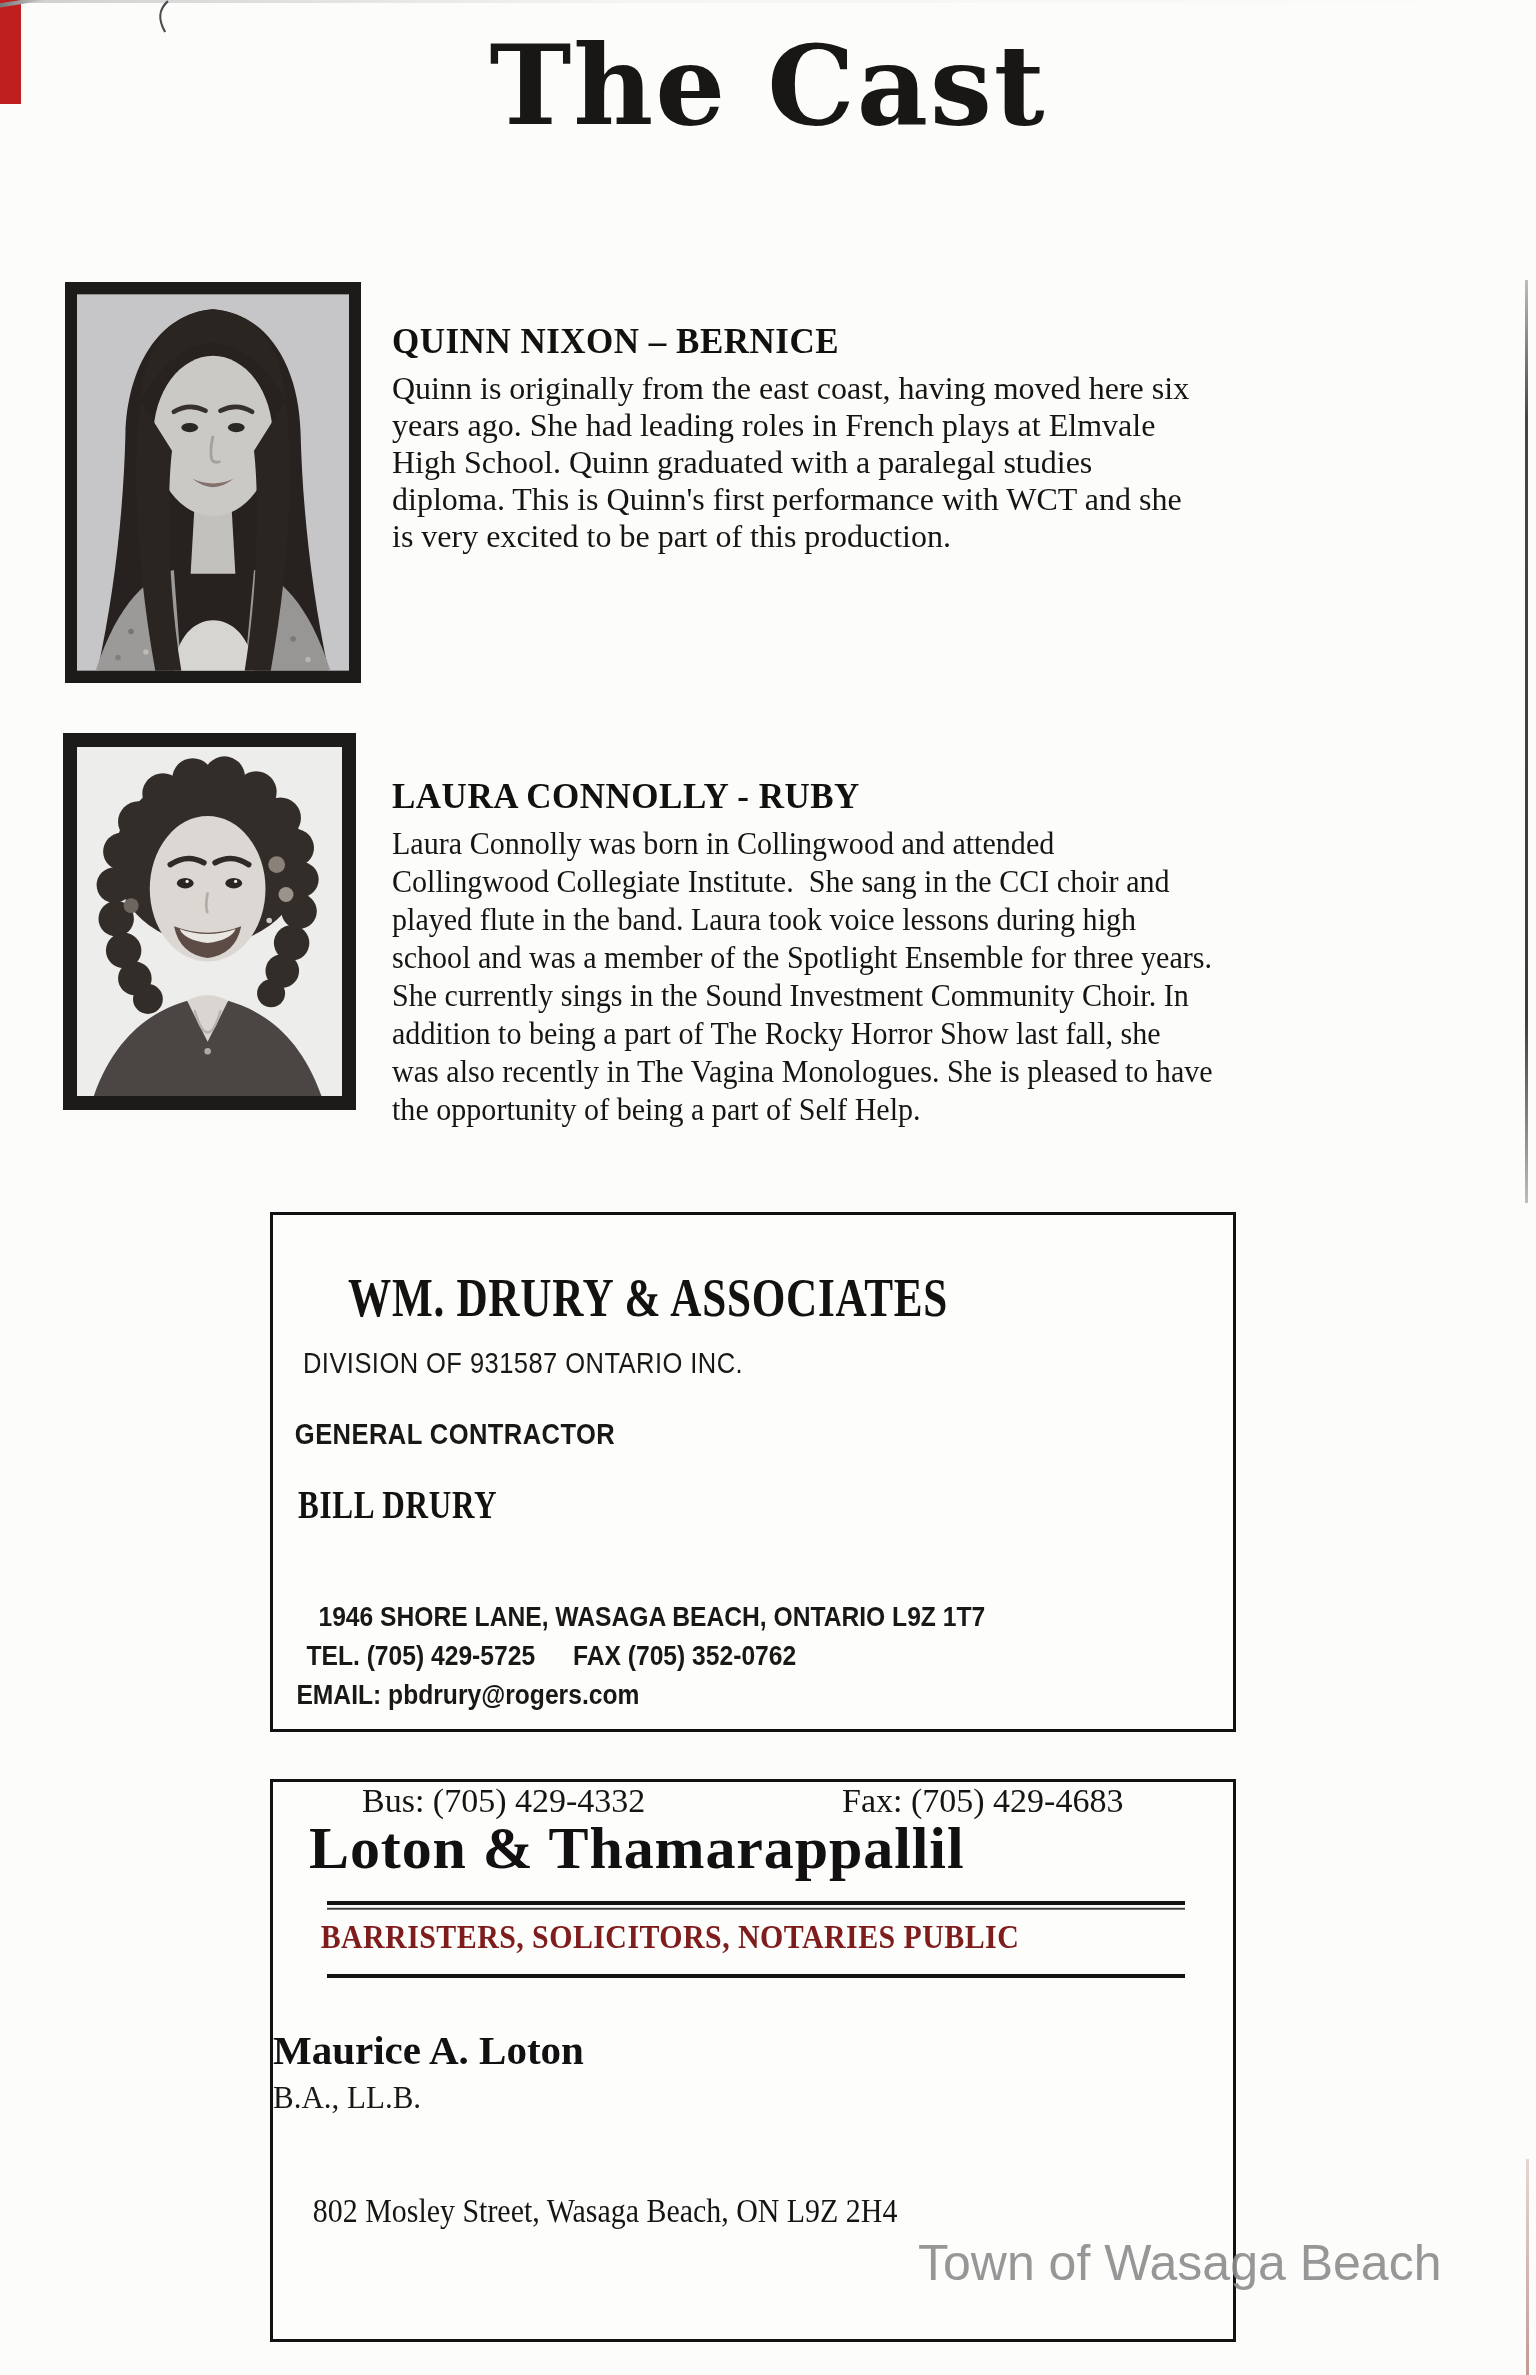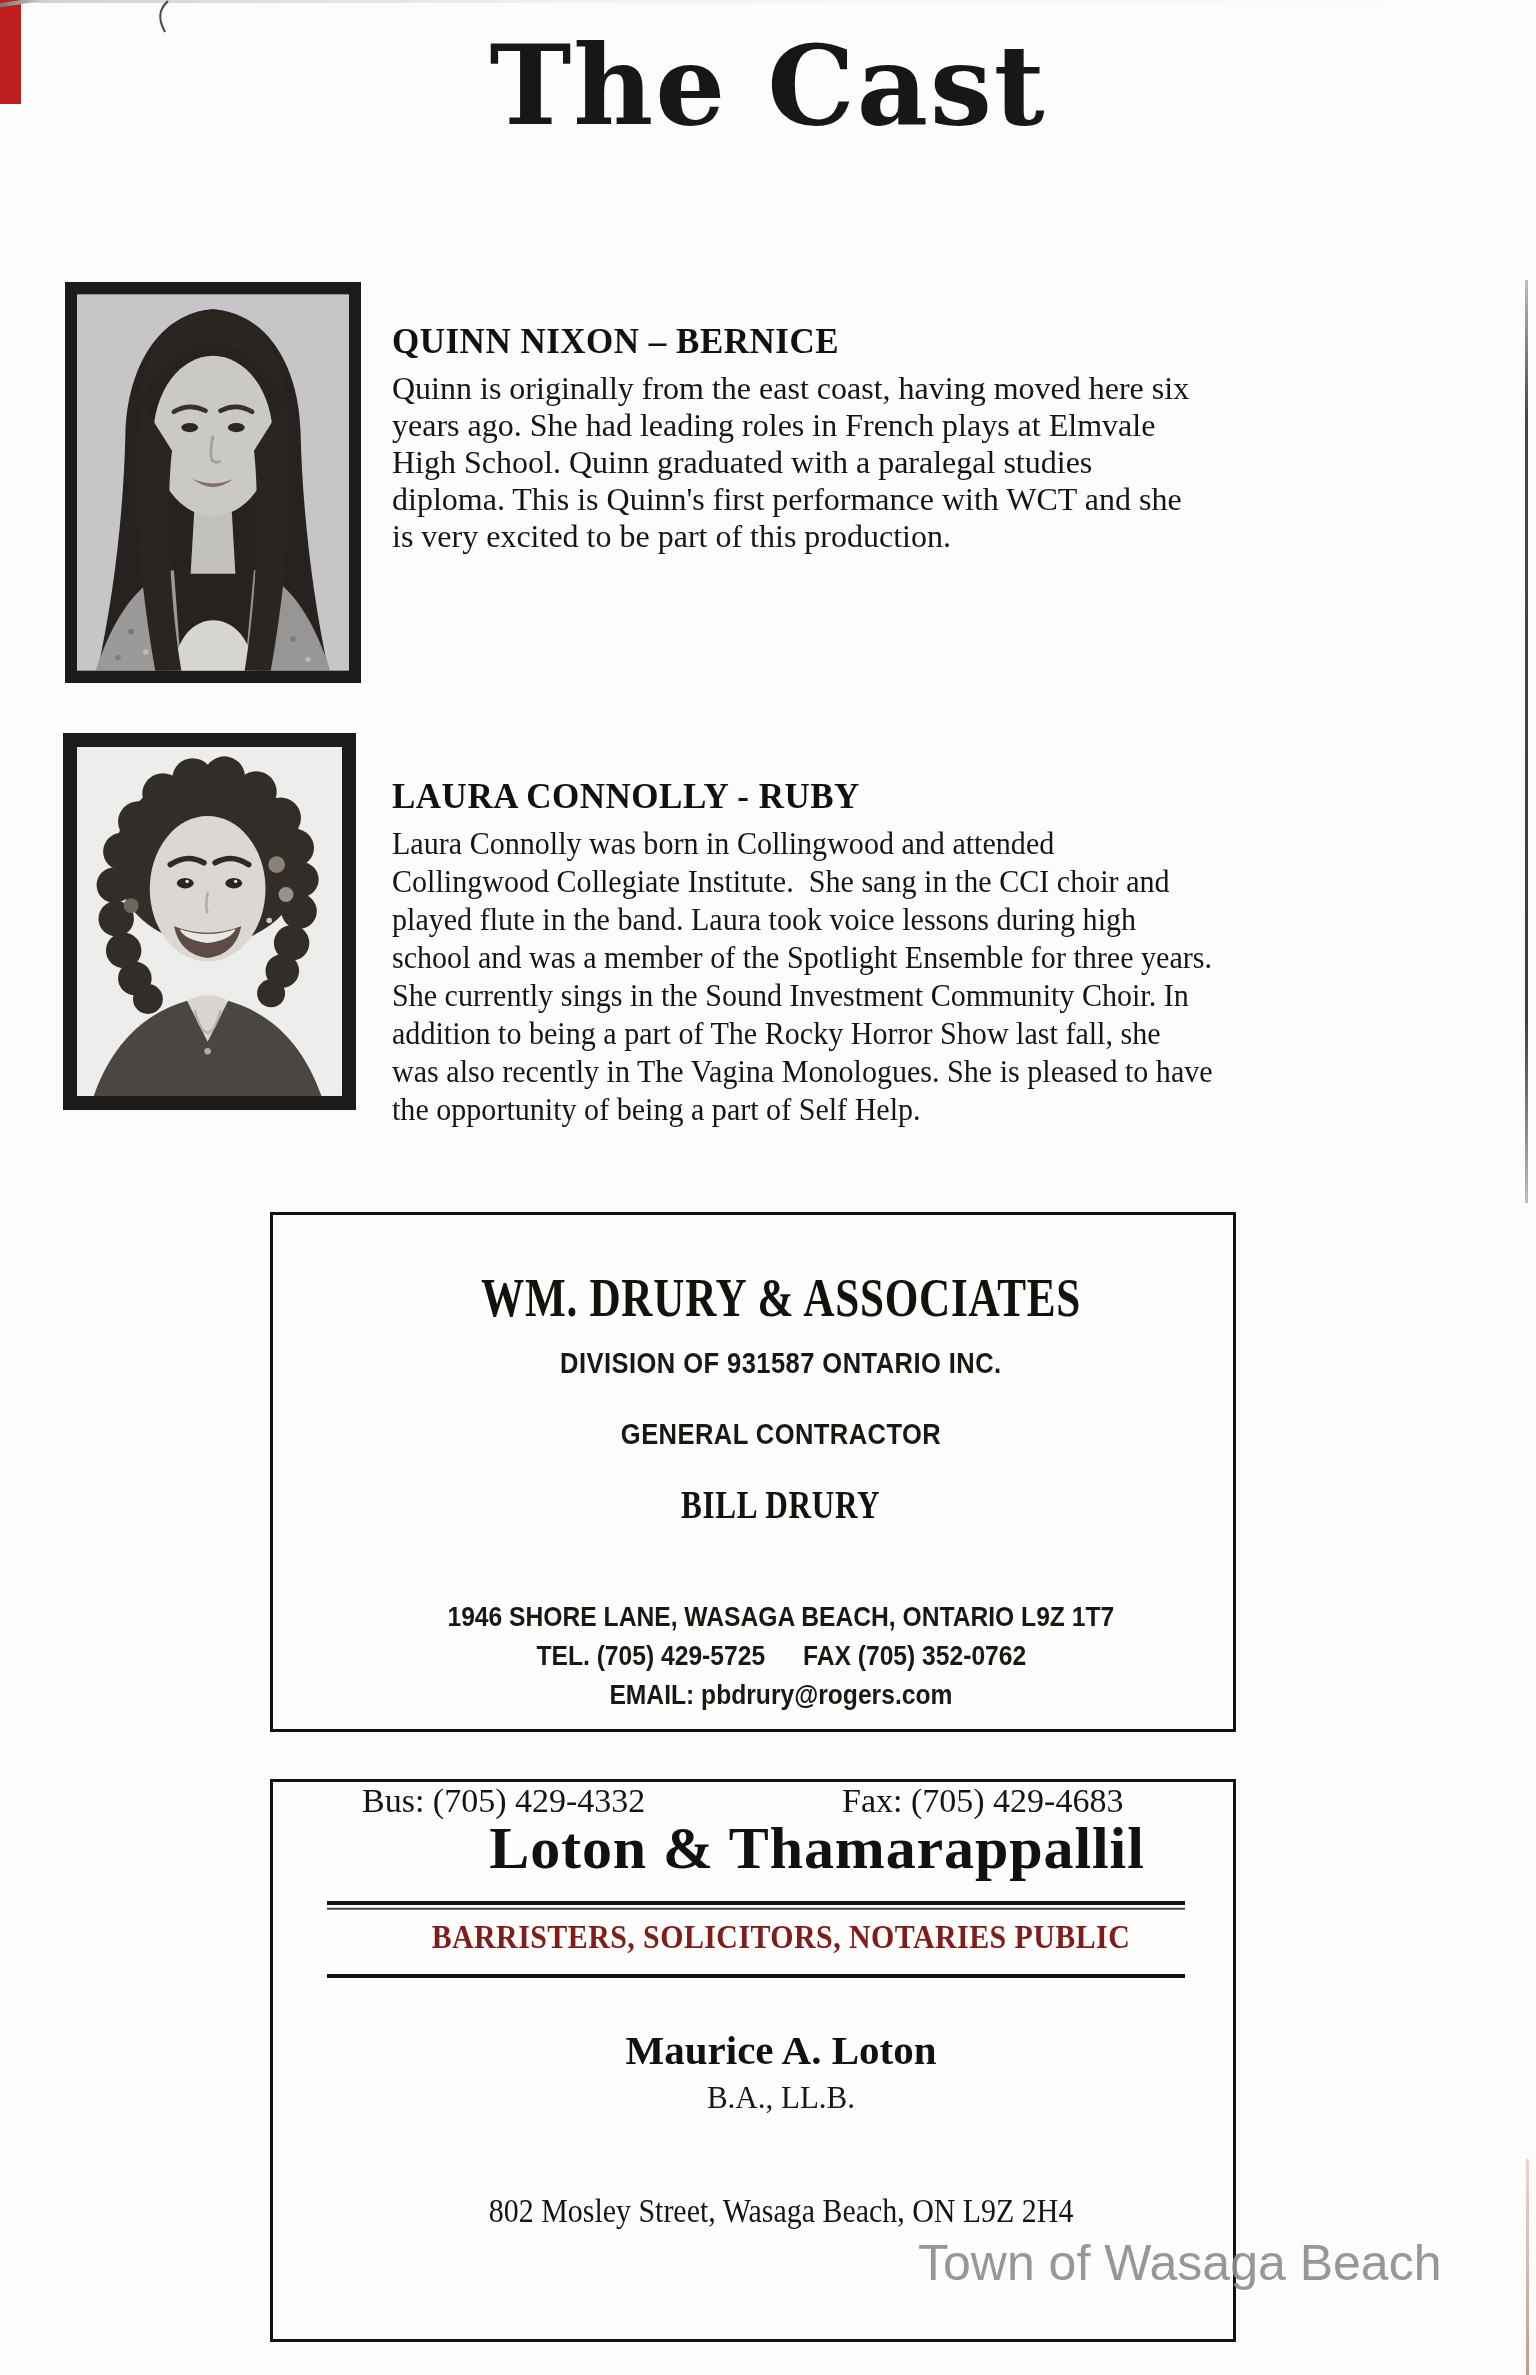--- a/index.html
+++ b/index.html
@@ -30,27 +30,27 @@
   .bio-line{white-space:pre;color:#171513;}
   #bio-quinn .bio-line{font-size:32px;line-height:37px;}
   #bio-laura .bio-line{font-size:31px;line-height:38px;transform:scaleX(.97);transform-origin:left;}
   
   .ad-box{
     position:absolute;left:270px;width:966px;box-sizing:border-box;
     border:3.7px solid #121212;background:#fdfdfc;
   }
   #ad-drury{top:1212px;height:520px;}
   #ad-loton{top:1779px;height:563px;}
-  .ad-box .c{position:absolute;left:0;width:100%;text-align:center;white-space:pre;margin-left:28px;}
+  .ad-box .c{position:absolute;left:0;width:100%;text-align:left;white-space:pre;}
   .cond-sans{font-family:"Liberation Sans",sans-serif;}
   .squeeze{display:inline-block;transform:scaleX(.8);transform-origin:center;}
   .squeeze9{display:inline-block;transform:scaleX(.88);transform-origin:center;}
   
   .drury-company{top:52px;font-size:54px;font-weight:700;letter-spacing:0.9px;color:#14120f;}
-  .drury-division{top:132px;font-size:29px;font-weight:700;letter-spacing:0.5px;color:#1a1815;}
+  .drury-division{top:132px;font-size:29px;font-weight:400;letter-spacing:0.5px;color:#1a1815;}
   .drury-role{top:203px;font-size:29px;font-weight:700;letter-spacing:0.5px;color:#1a1815;}
   .drury-contact{top:267px;font-size:39px;font-weight:700;letter-spacing:0.9px;color:#14120f;}
   .drury-address{top:386px;font-size:28px;font-weight:700;color:#1a1815;}
   .drury-telfax{top:425px;font-size:28px;font-weight:700;color:#1a1815;}
   .drury-telfax .gap{display:inline-block;width:43px;}
   .drury-email{top:464px;font-size:28px;font-weight:700;color:#1a1815;}
   
   .loton-firm{top:32px;font-size:60px;font-weight:700;letter-spacing:0.9px;color:#121010;padding-left:36px;}
   .loton-rule{position:absolute;left:54px;width:858px;height:3.7px;background:#151413;}
   .rule1{top:119px;box-shadow:0 2.8px 0 #fdfdfc,0 4.7px 0 #3a3a38;}

